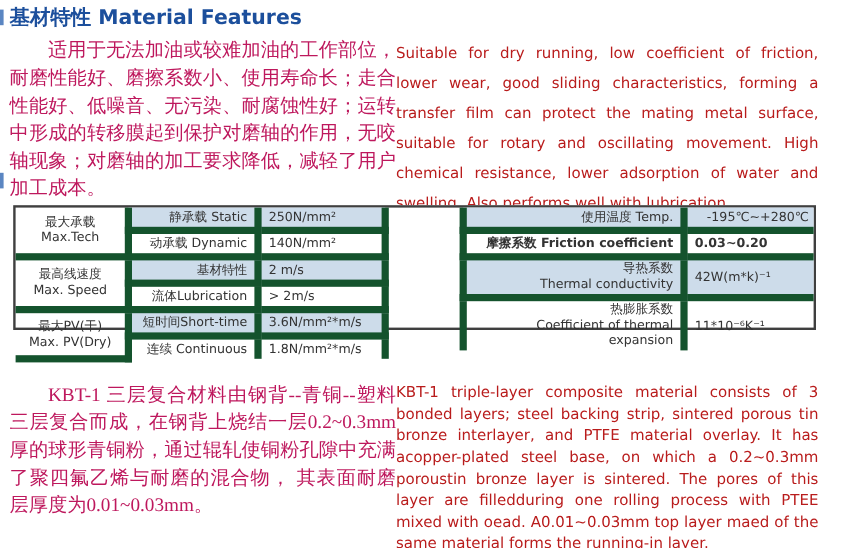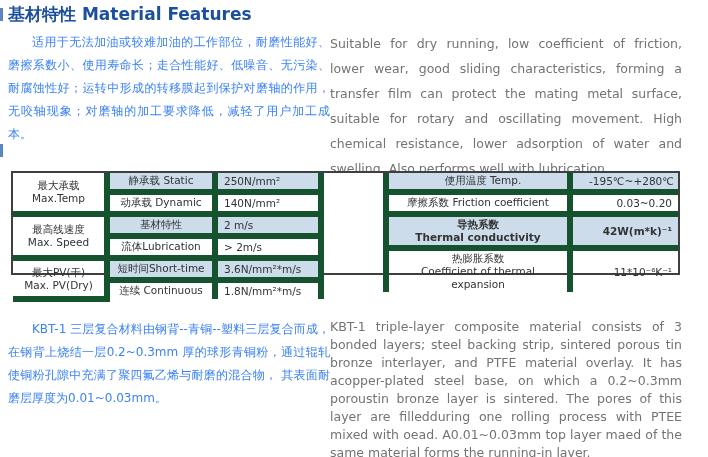--- a/index.html
+++ b/index.html
@@ -30,30 +30,31 @@
     background: #5b86c2;
   }
   .cols {
     position: absolute;
     left: 8px;
     display: flex;
   }
   .col-zh {
     width: 322px;
     margin-right: 20px;
-    font-size: 12px;
+    font-size: 16px;
     line-height: 23px;
-    color: #3b82f6;
+    color: #be185d;
     text-align: justify;
     text-indent: 2em;
+    font-family: Liberation Serif, serif;
   }
   .col-en {
     width: 352px;
     font-size: 12.5px;
-    color: #737373;
+    color: #b91c1c;
     text-align: justify;
   }
   .cols-top .col-en { line-height: 25px; }
   .cols-bottom .col-en { line-height: 18px; }
   .table-block {
     position: absolute;
     left: 11px;
     top: 171px;
     width: 669px;
     height: 104px;
@@ -71,23 +72,23 @@
     table-layout: fixed;
   }
   table.tbl td {
     border: 6px solid #14532d;
     padding: 1px 6px;
     box-sizing: border-box;
   }
   table.tbl-left { width: 308px; }
   table.tbl-right { width: 292px; }
   td.grp { text-align: center; line-height: 14px; }
-  td.lbl { text-align: center; }
+  td.lbl { text-align: right; }
   td.val { }
-  .tbl-right td.val { text-align: right; }
+  .tbl-right td.val { text-align: left; }
   .shade { background: #cddcea; }
   .two-line div { line-height: 13px; }
   
   table.tbl-left tr td:first-child { border-left: none; }
   table.tbl-left tr:first-child td { border-top: none; }
   table.tbl-left tr:last-child td { border-bottom: none; }
   table.tbl-right tr td:last-child { border-right: none; }
   table.tbl-right tr:first-child td { border-top: none; padding-left: 16px; }
   table.tbl-right tr:last-child td { border-bottom: none; }
 </style>
@@ -114,21 +115,21 @@
     <table class="tbl tbl-left">
       <colgroup>
           <col style="width:94px">
           <col style="width:108px">
           <col style="width:106px">
         </colgroup>
       <tbody>
           <tr>
         <td class="grp two-line" rowspan="2">
           <div>最大承载</div>
-          <div>Max.Temp</div>
+          <div>Max.Tech</div>
         </td>
         <td class="lbl shade">静承载 Static</td>
         <td class="val shade">250N/mm²</td>
       </tr>
       <tr>
         <td class="lbl">动承载 Dynamic</td>
         <td class="val">140N/mm²</td>
       </tr>
       <tr>
         <td class="grp two-line" rowspan="2">
@@ -160,25 +161,25 @@
     <table class="tbl tbl-right">
       <colgroup>
           <col style="width:184px">
           <col style="width:108px">
         </colgroup>
       <tbody>
           <tr style="height:17px;">
         <td class="lbl shade">使用温度 Temp.</td>
         <td class="val shade">-195℃~+280℃</td>
       </tr>
-      <tr style="height:17px;">
+      <tr style="height:17px;font-weight:bold;">
         <td class="lbl">摩擦系数 Friction coefficient</td>
         <td class="val">0.03~0.20</td>
       </tr>
-      <tr style="height:32px;font-weight:bold;">
+      <tr style="height:32px;">
         <td class="lbl shade two-line">
           <div>导热系数</div>
           <div>Thermal conductivity</div>
         </td>
         <td class="val shade">42W(m*k)⁻¹</td>
       </tr>
       <tr style="height:34px;">
         <td class="lbl two-line">
           <div>热膨胀系数</div>
           <div>Coefficient of thermal expansion</div>

